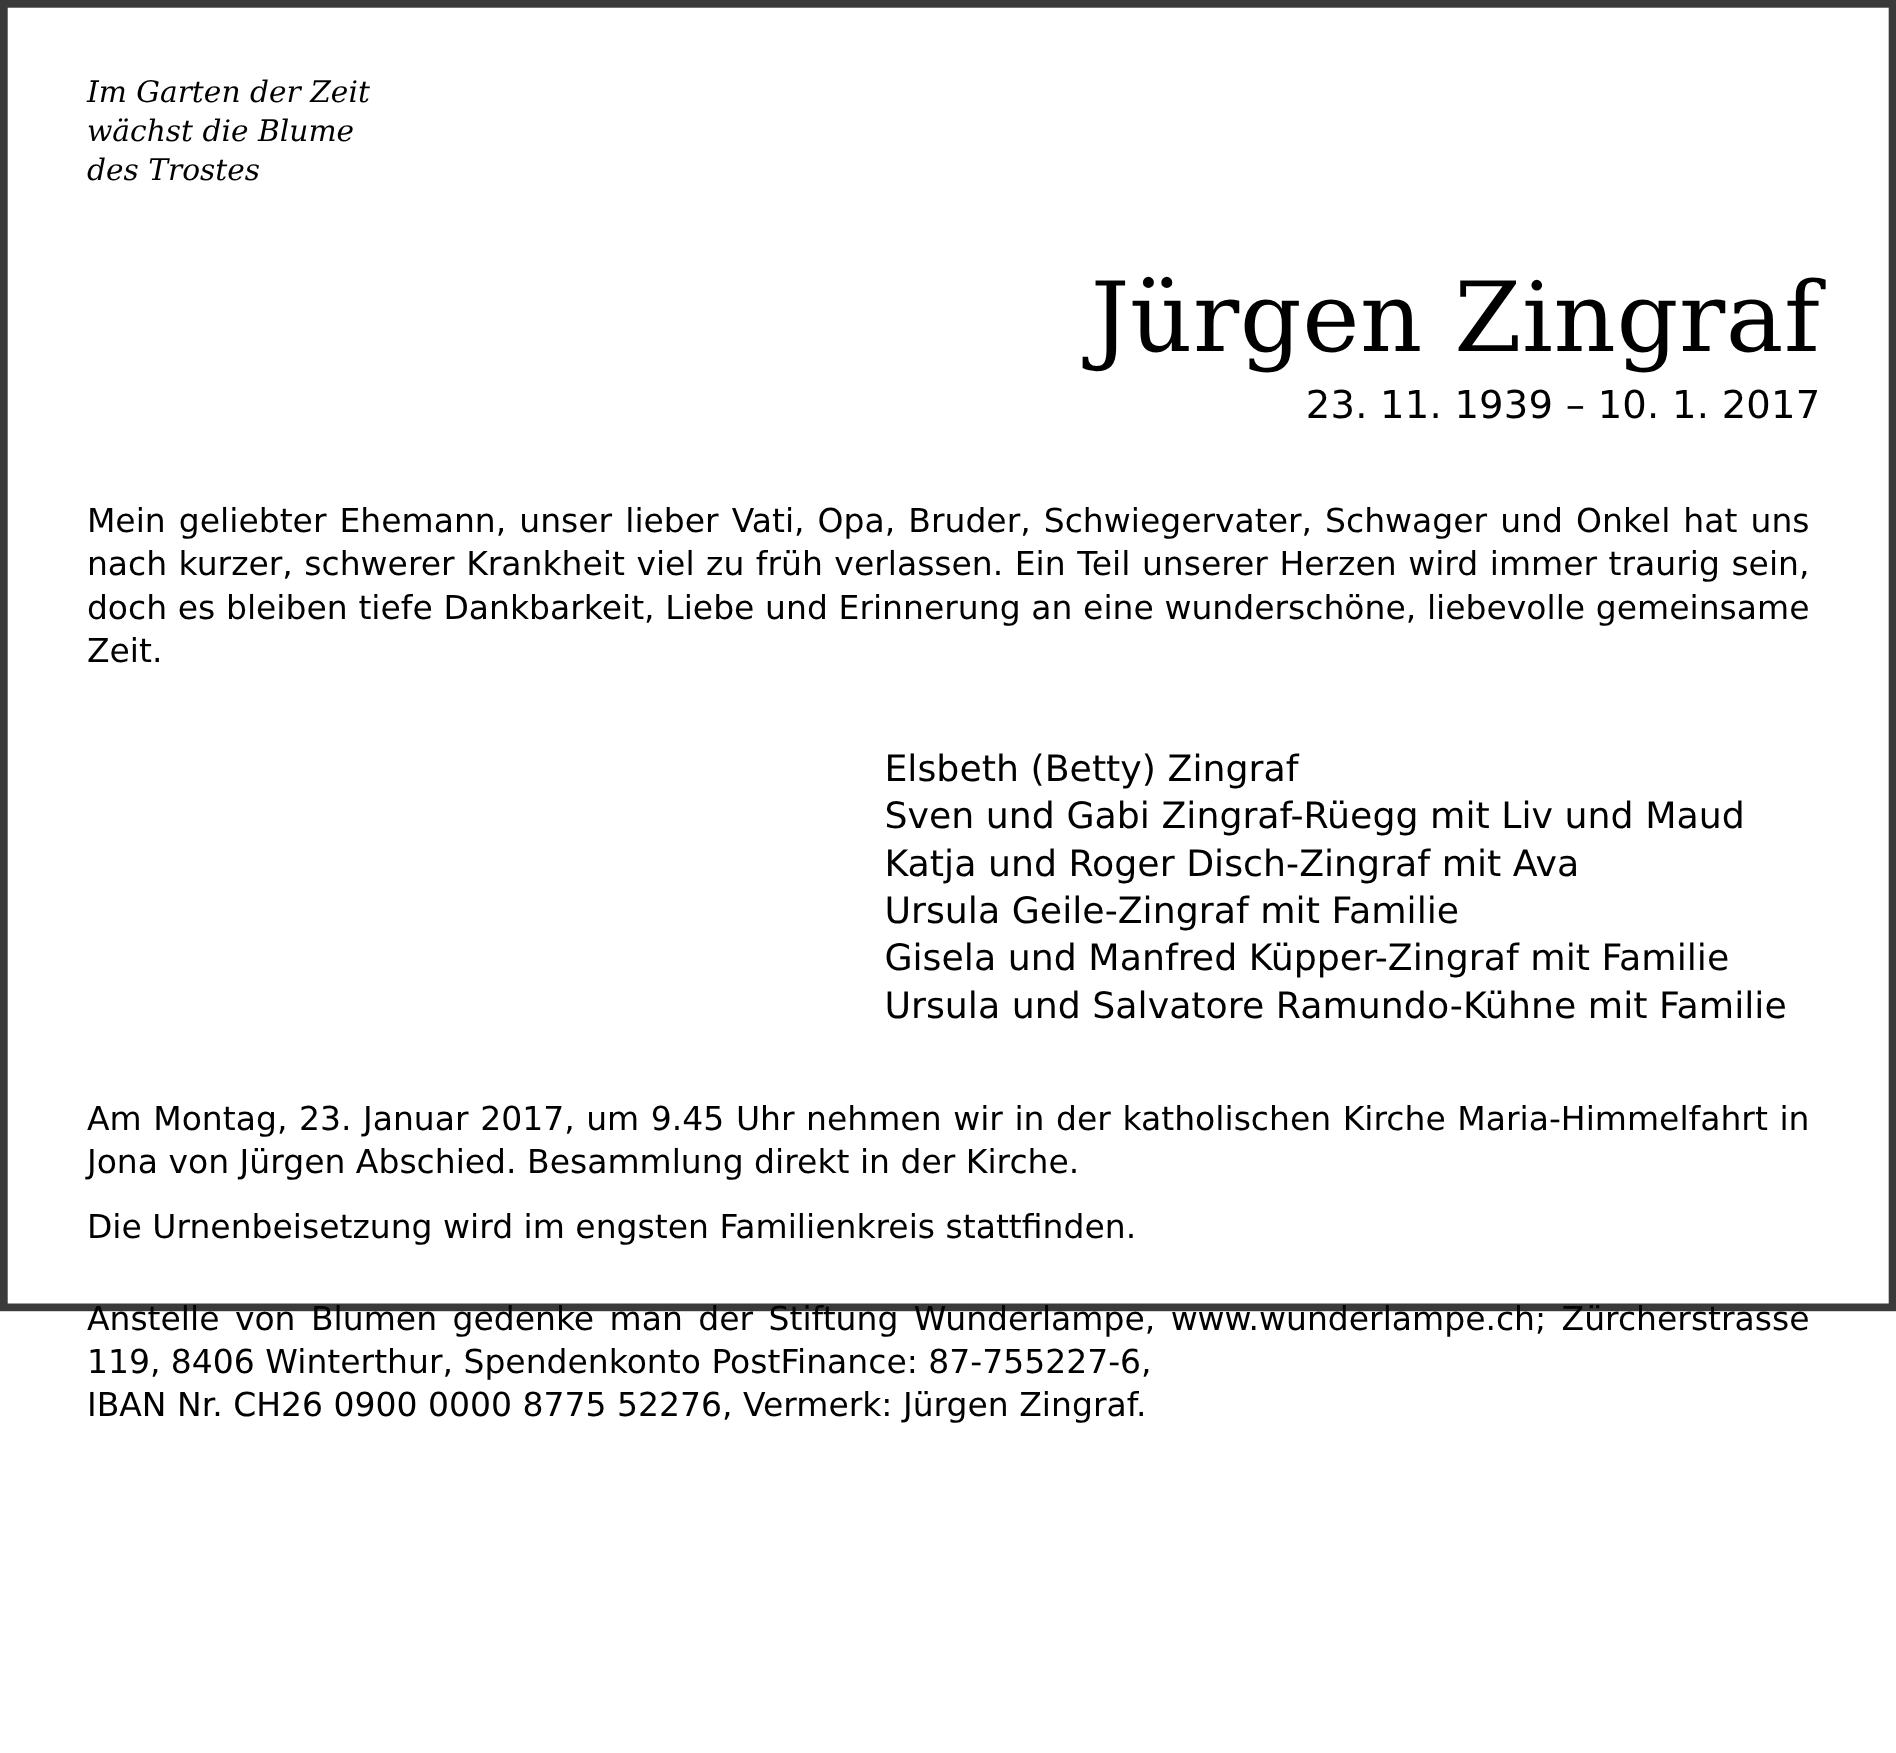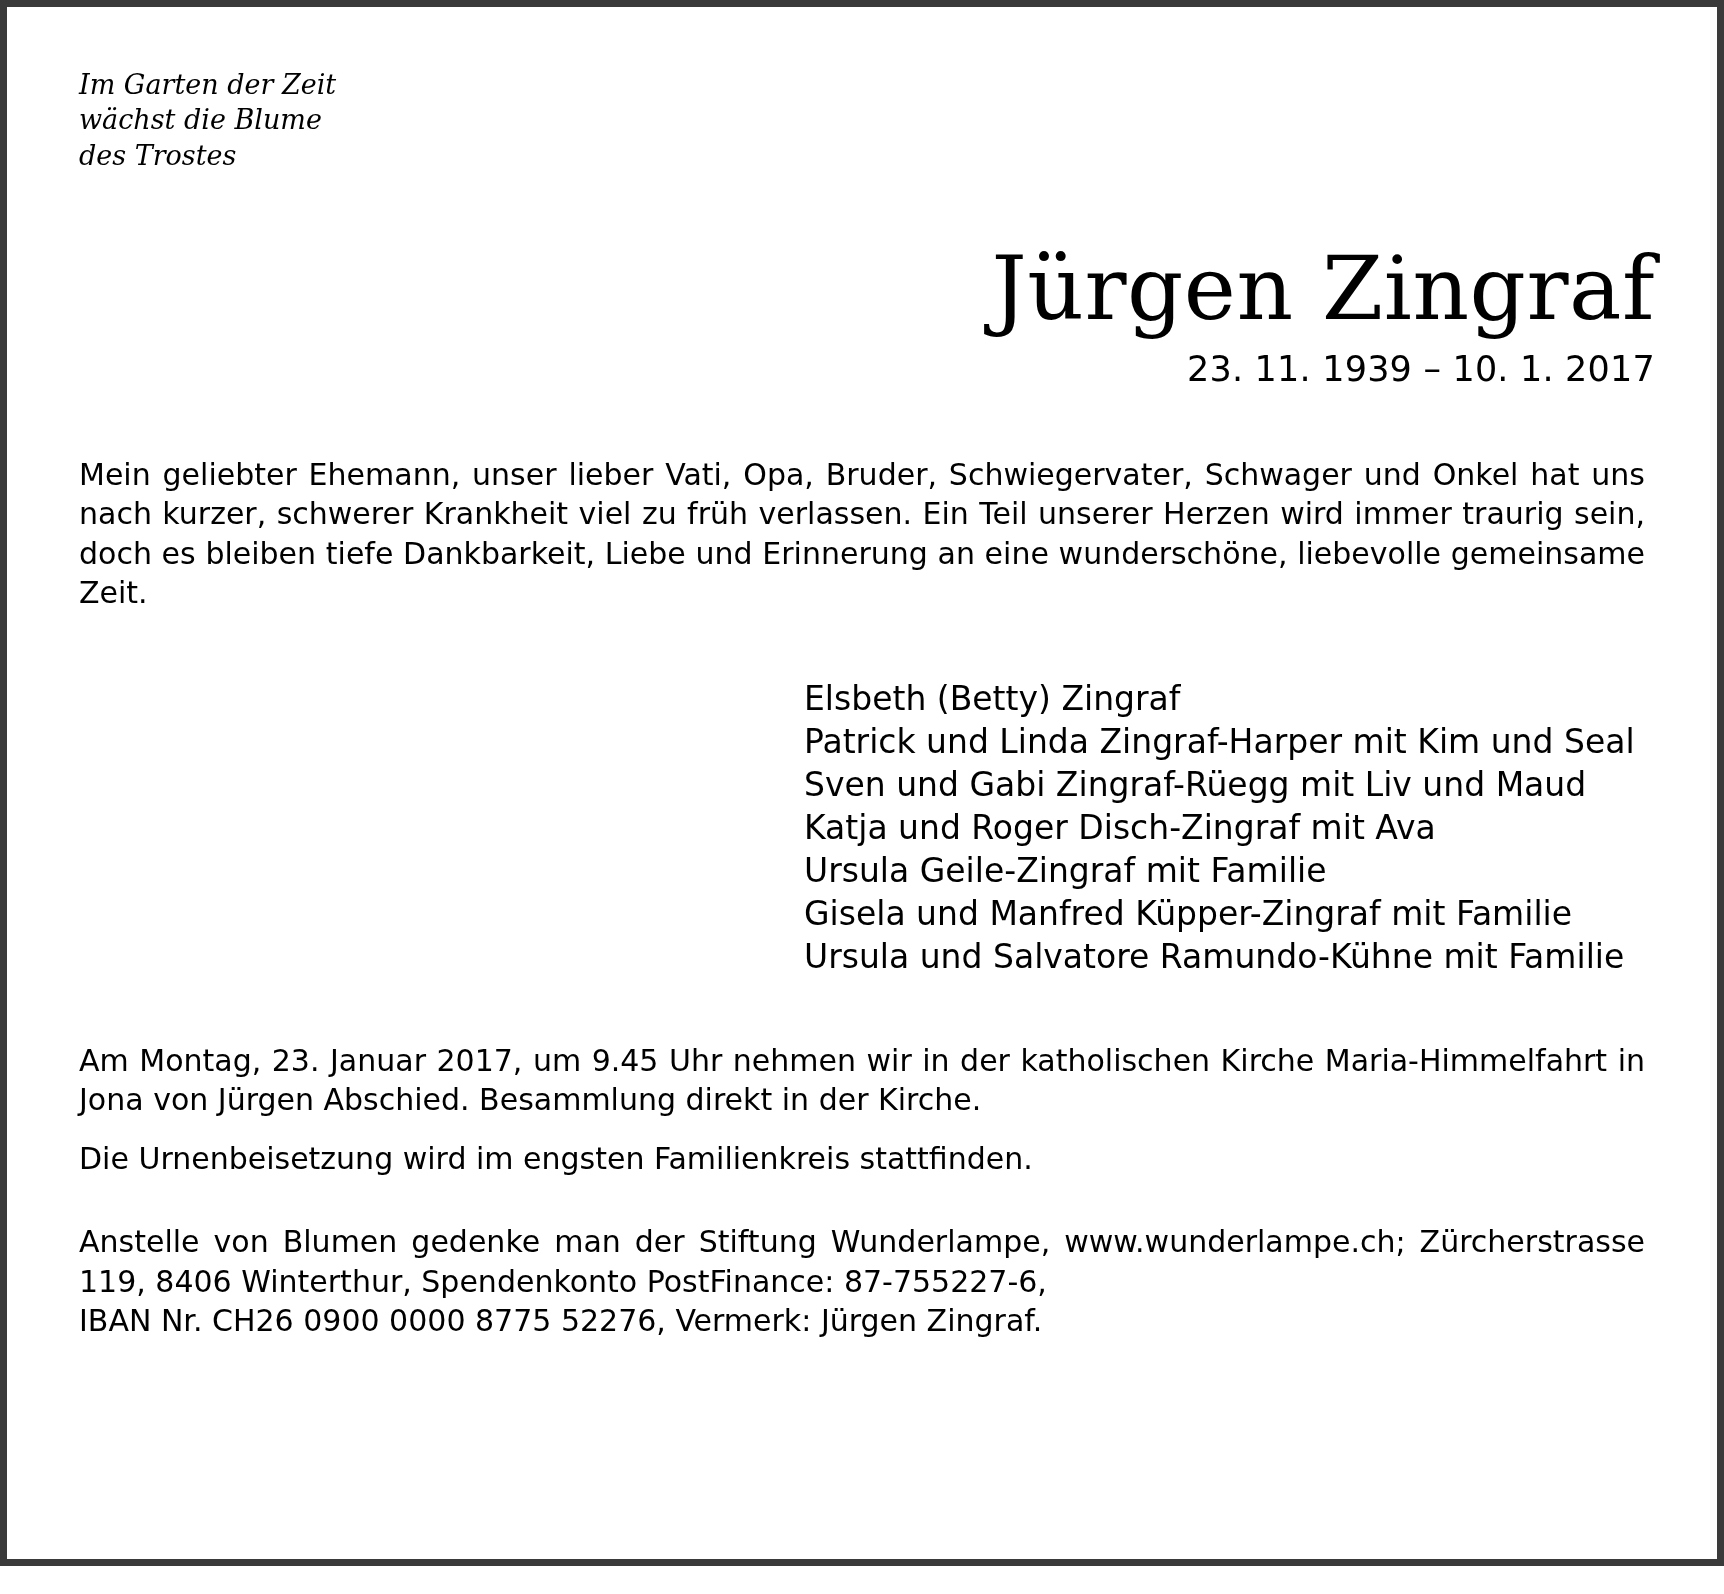--- a/index.html
+++ b/index.html
@@ -8,21 +8,21 @@
     background: #ffffff;
   }
   body {
     width: 1724px;
     height: 1594px;
     font-family: "DejaVu Sans", sans-serif;
   }
   .notice {
     box-sizing: border-box;
     width: 1724px;
-    height: 1566px;
+    height: 1192px;
     border: 7px solid #3a3a3a;
     background: #ffffff;
     padding: 52px 62px 30px 62px;
     color: #000000;
     position: relative;
   }
   .epitaph {
     font-family: "DejaVu Serif", serif;
     font-style: italic;
     font-size: 27px;
@@ -82,21 +82,20 @@
 
   <div class="name-block">
     <div class="name">Jürgen Zingraf</div>
     <div class="dates">23. 11. 1939 – 10. 1. 2017</div>
   </div>
 
   <p class="body-text para-1">Mein geliebter Ehemann, unser lieber Vati, Opa, Bruder, Schwiegervater, Schwager und Onkel hat uns nach kurzer, schwerer Krankheit viel zu früh verlassen. Ein Teil unserer Herzen wird immer traurig sein, doch es bleiben tiefe Dankbarkeit, Liebe und Erinnerung an eine wunderschöne, liebevolle gemeinsame Zeit.</p>
 
   <div class="survivors">
     <div>Elsbeth (Betty) Zingraf</div>
-    <div>Patrick und Linda Zingraf-Harper mit Kim und Seal</div>
     <div>Sven und Gabi Zingraf-Rüegg mit Liv und Maud</div>
     <div>Katja und Roger Disch-Zingraf mit Ava</div>
     <div>Ursula Geile-Zingraf mit Familie</div>
     <div>Gisela und Manfred Küpper-Zingraf mit Familie</div>
     <div>Ursula und Salvatore Ramundo-Kühne mit Familie</div>
   </div>
 
   <p class="body-text para-3">Am Montag, 23. Januar 2017, um 9.45 Uhr nehmen wir in der katholischen Kirche Maria-Himmelfahrt in Jona von Jürgen Abschied. Besammlung direkt in der Kirche.</p>
   <p class="body-text para-4 last-line">Die Urnenbeisetzung wird im engsten Familienkreis stattfinden.</p>
   <p class="body-text para-5">Anstelle von Blumen gedenke man der Stiftung Wunderlampe, www.wunderlampe.ch; Zürcherstrasse 119, 8406 Winterthur, Spendenkonto PostFinance: 87-755227-6,</p>

